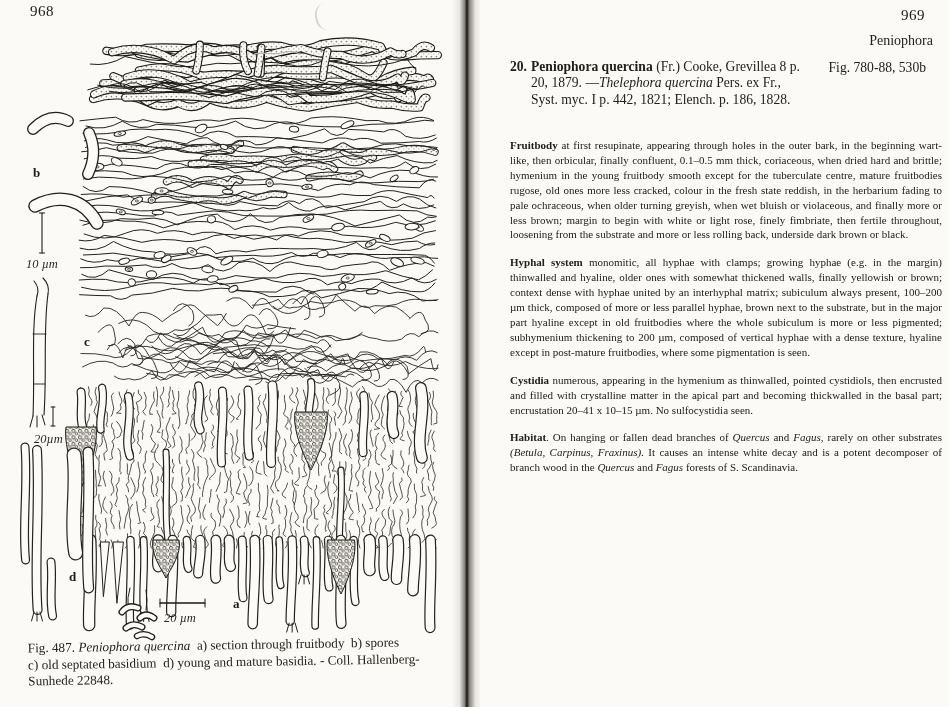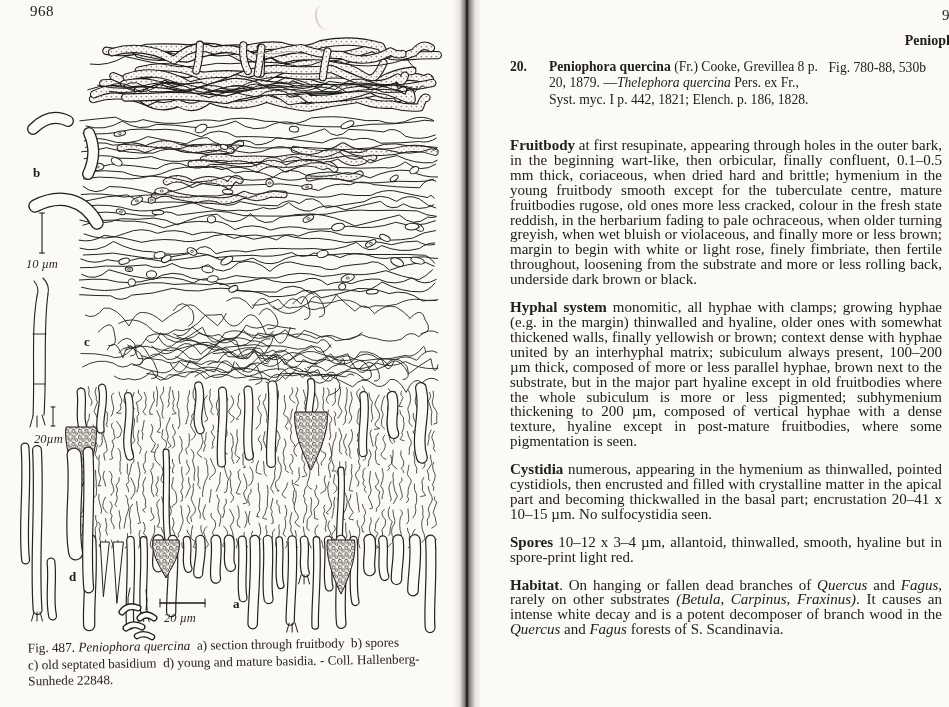--- a/index.html
+++ b/index.html
@@ -1,40 +1,40 @@
 <!DOCTYPE html>
 <html><head>
 <meta charset="utf-8">
 <style>
   html,body{margin:0;padding:0;}
   body{
     width:949px;height:707px;position:relative;overflow:hidden;
     background:#fbfaf6;color:#22201b;
     font-family:"Liberation Serif","DejaVu Serif",serif;
   }
-  .page{position:absolute;top:0;height:707px;background:#fbfaf6;padding-left:41px;}
+  .page{position:absolute;top:0;height:707px;background:#fbfaf6;}
   .page.left{left:0;width:456px;}
   .page.right{left:480px;width:469px;}
   .binding{
     position:absolute;left:452px;top:0;width:30px;height:707px;
     background:linear-gradient(90deg,
       rgba(70,62,52,0) 0%, rgba(70,62,52,.10) 25%,
       rgba(40,34,28,.55) 42%, #17130e 50%, rgba(40,34,28,.55) 58%,
       rgba(70,62,52,.10) 78%, rgba(70,62,52,0) 100%);
   }
   .pageno{font-size:15px;letter-spacing:.5px;position:absolute;}
   .pageno-left{left:30px;top:3px;}
   .pageno-right{right:24px;top:7px;}
-  .running-head{position:absolute;right:16px;top:33px;font-weight:bold;font-size:14px;}
+  .running-head{position:absolute;right:16px;top:33px;font-weight:normal;font-size:14px;}
   .entry-head{position:absolute;left:30px;top:59px;width:426px;font-size:13.6px;line-height:16.4px;}
   .entry-num{position:absolute;left:0;top:0;font-weight:bold;}
-  .entry-text{margin-left:39px;width:276px;}
+  .entry-text{margin-left:21px;width:276px;}
   .fig-ref{position:absolute;right:10px;top:1px;font-size:13.6px;}
   #paragraphs{position:absolute;left:30px;top:138px;width:432px;
-    font-size:15px;line-height:14.9px;}
+    font-size:11px;line-height:14.9px;}
   #paragraphs p{margin:0 0 13px 0;text-align:justify;}
   .seg-b{font-weight:bold;}
   .seg-i{font-style:italic;}
   .caption{
     position:absolute;left:28px;top:637px;width:432px;
     font-size:13.2px;line-height:16.5px;white-space:pre-wrap;
     transform:rotate(-0.9deg);color:#26231d;
   }
   #figure-svg{position:absolute;left:0;top:0;}
   svg text.lbl{font-family:"Liberation Serif",serif;font-weight:bold;font-size:13px;fill:#1d1b16;}
@@ -705,16 +705,15 @@
   <div class="entry-head">
     <span class="entry-num">20.</span>
     <div class="entry-text"><span class="seg-b">Peniophora quercina</span><span> (Fr.) Cooke, Grevillea 8 p. 20, 1879. —</span><span class="seg-i">Thelephora quercina</span><span> Pers. ex Fr., Syst. myc. I p. 442, 1821; Elench. p. 186, 1828.</span></div>
     <span class="fig-ref">Fig. 780-88, 530b</span>
   </div>
 
   <div id="paragraphs">
       <p><span class="seg-b">Fruitbody</span><span> at first resupinate, appearing through holes in the outer bark, in the beginning wart-like, then orbicular, finally confluent, 0.1–0.5 mm thick, coriaceous, when dried hard and brittle; hymenium in the young fruitbody smooth except for the tuberculate centre, mature fruitbodies rugose, old ones more less cracked, colour in the fresh state reddish, in the herbarium fading to pale ochraceous, when older turning greyish, when wet bluish or violaceous, and finally more or less brown; margin to begin with white or light rose, finely fimbriate, then fertile throughout, loosening from the substrate and more or less rolling back, underside dark brown or black.</span></p>
       <p><span class="seg-b">Hyphal system</span><span> monomitic, all hyphae with clamps; growing hyphae (e.g. in the margin) thinwalled and hyaline, older ones with somewhat thickened walls, finally yellowish or brown; context dense with hyphae united by an interhyphal matrix; subiculum always present, 100–200 µm thick, composed of more or less parallel hyphae, brown next to the substrate, but in the major part hyaline except in old fruitbodies where the whole subiculum is more or less pigmented; subhymenium thickening to 200 µm, composed of vertical hyphae with a dense texture, hyaline except in post-mature fruitbodies, where some pigmentation is seen.</span></p>
       <p><span class="seg-b">Cystidia</span><span> numerous, appearing in the hymenium as thinwalled, pointed cystidiols, then encrusted and filled with crystalline matter in the apical part and becoming thickwalled in the basal part; encrustation 20–41 x 10–15 µm. No sulfocystidia seen.</span></p>
-      <p><span class="seg-b">Spores</span><span> 10–12 x 3–4 µm, allantoid, thinwalled, smooth, hyaline but in spore-print light red.</span></p>
       <p><span class="seg-b">Habitat</span><span>. On hanging or fallen dead branches of </span><span class="seg-i">Quercus</span><span> and </span><span class="seg-i">Fagus</span><span>, rarely on other substrates </span><span class="seg-i">(Betula, Carpinus, Fraxinus)</span><span>. It causes an intense white decay and is a potent decomposer of branch wood in the </span><span class="seg-i">Quercus</span><span> and </span><span class="seg-i">Fagus</span><span> forests of S. Scandinavia.</span></p>
     </div>
 </div>
 
 </body></html>

